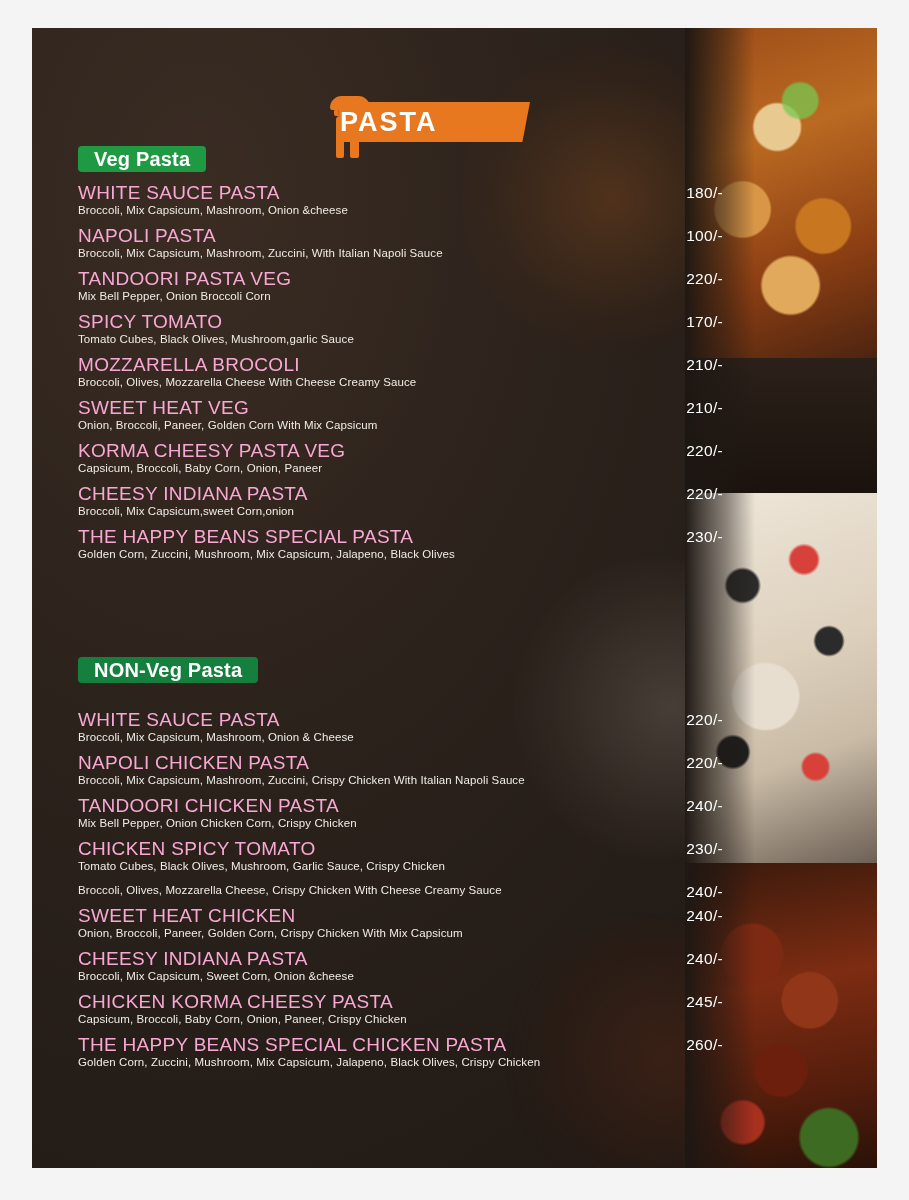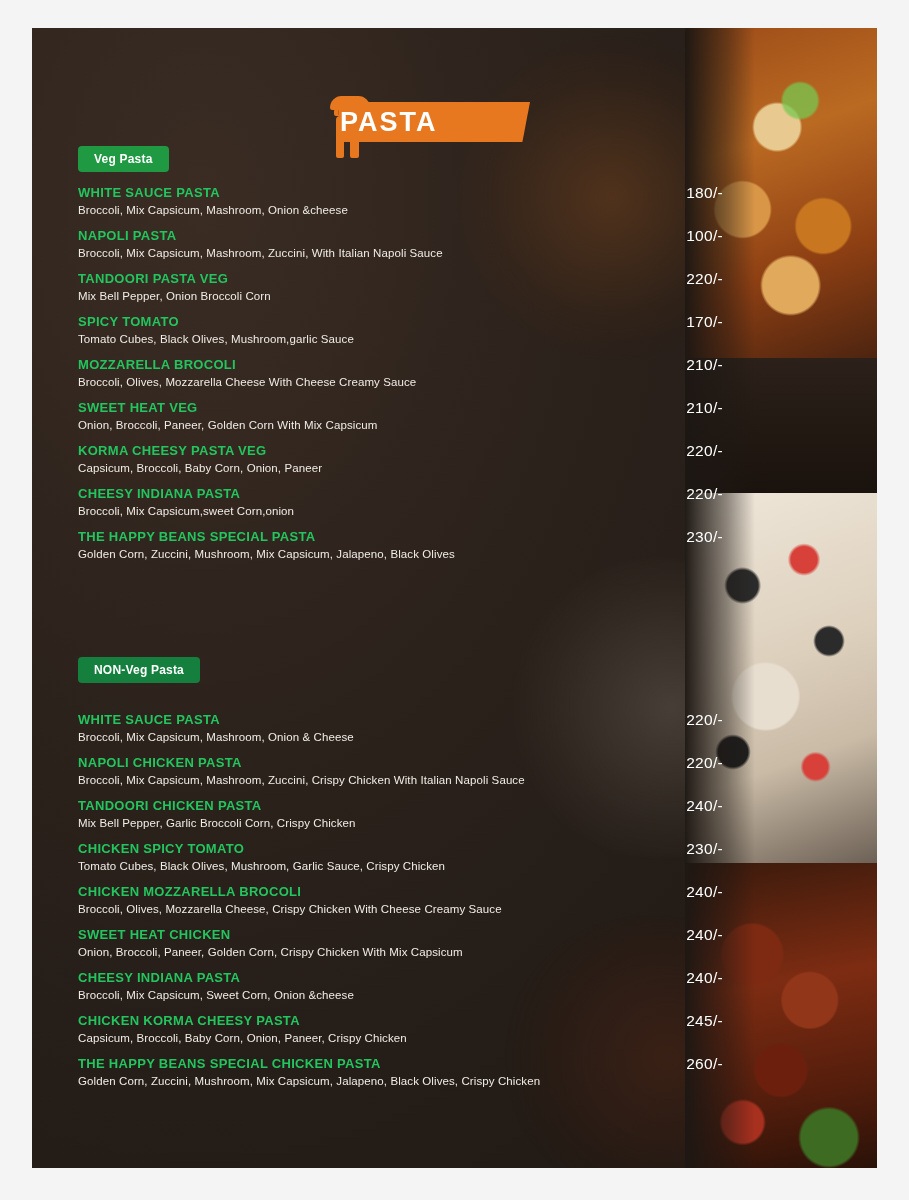--- a/index.html
+++ b/index.html
@@ -207,21 +207,21 @@
 
   
   .section-tag {
     position: absolute;
     height: 26px;
     display: flex;
     align-items: center;
     padding: 0 16px;
     border-radius: 4px;
     color: #ffffff;
-    font-size: 12px;
+    font-size: 20px;
     font-weight: bold;
     letter-spacing: 0.2px;
   }
   .tag-veg {
     left: 46px;
     top: 118px;
     background: #1f9a43;
   }
   .tag-nonveg {
     left: 46px;
@@ -236,23 +236,23 @@
     width: 645px;
   }
   .items-veg { top: 156px; }
   .items-nonveg { top: 683px; }
 
   .item {
     position: relative;
     margin-bottom: 9px;
   }
   .item-name {
-    color: #22c55e;
-    font-size: 13px;
-    font-weight: bold;
+    color: #f9a8d4;
+    font-size: 19px;
+    font-weight: normal;
     letter-spacing: 0.3px;
     line-height: 18px;
     text-transform: uppercase;
   }
   .item-desc {
     color: #f0ece6;
     font-size: 11.5px;
     font-weight: normal;
     line-height: 15px;
     margin-top: 1px;
@@ -365,30 +365,29 @@
           <div class="item-desc">Broccoli, Mix Capsicum, Mashroom, Onion &amp; Cheese</div>
           <div class="item-price">220/-</div>
         </div>
         <div class="item">
           <div class="item-name">NAPOLI CHICKEN  PASTA</div>
           <div class="item-desc">Broccoli, Mix Capsicum, Mashroom, Zuccini, Crispy Chicken With Italian Napoli Sauce</div>
           <div class="item-price">220/-</div>
         </div>
         <div class="item">
           <div class="item-name">TANDOORI CHICKEN PASTA</div>
-          <div class="item-desc">Mix Bell Pepper, Garlic Broccoli Corn, Crispy Chicken</div>
+          <div class="item-desc">Mix Bell Pepper, Onion Chicken Corn, Crispy Chicken</div>
           <div class="item-price">240/-</div>
         </div>
         <div class="item">
           <div class="item-name">CHICKEN SPICY TOMATO</div>
           <div class="item-desc">Tomato Cubes, Black Olives, Mushroom, Garlic Sauce, Crispy Chicken</div>
           <div class="item-price">230/-</div>
         </div>
         <div class="item">
-          <div class="item-name">CHICKEN MOZZARELLA BROCOLI</div>
           <div class="item-desc">Broccoli, Olives, Mozzarella Cheese, Crispy Chicken With Cheese Creamy Sauce</div>
           <div class="item-price">240/-</div>
         </div>
         <div class="item">
           <div class="item-name">SWEET HEAT CHICKEN</div>
           <div class="item-desc">Onion, Broccoli, Paneer, Golden Corn, Crispy Chicken With Mix Capsicum</div>
           <div class="item-price">240/-</div>
         </div>
         <div class="item">
           <div class="item-name">CHEESY INDIANA PASTA</div>

